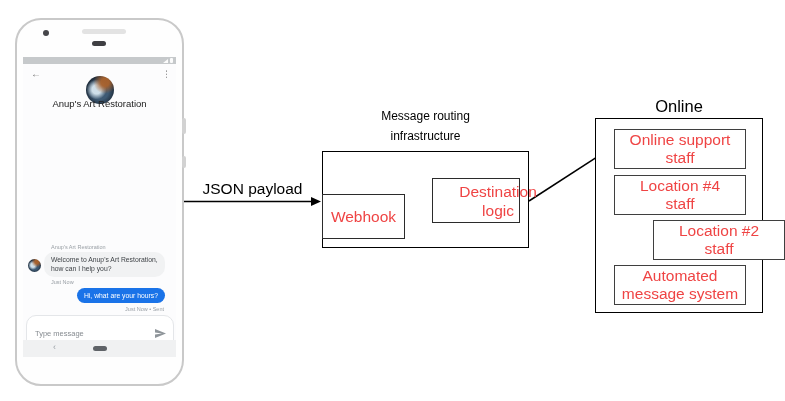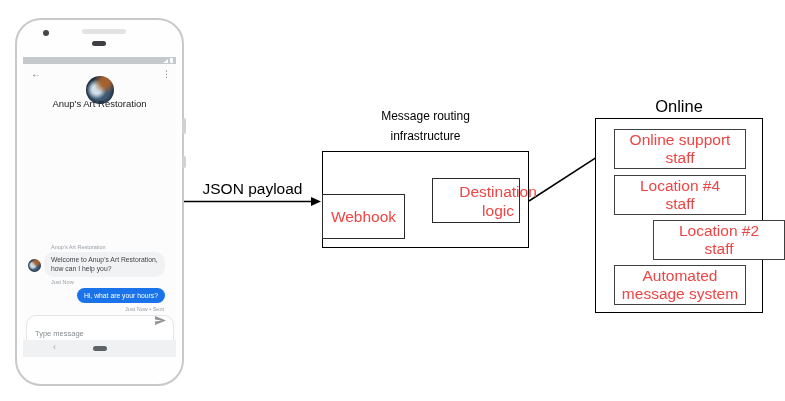--- a/index.html
+++ b/index.html
@@ -50,21 +50,21 @@
   }
   .in-time { position:absolute; left:28px; top:222px; font-size:5.5px; color:#9aa0a6; }
   .out-bubble {
     position:absolute; right:11px; top:231px;
     color:#fff; border-radius:9px; padding:4px 7px; font-size:6.8px; line-height:7px;
   }
   .out-status { position:absolute; right:12px; top:249px; font-size:5.5px; color:#9aa0a6; }
   .composer {
     position:absolute; left:3px; right:2px; top:258px; height:36px;
     background:#fff; border:1px solid #e4e6e9; border-radius:10px; box-sizing:border-box;
-    display:flex; 
+    display:flex; align-items:center;
   }
   .composer input {
     border:none; outline:none; background:transparent; flex:1;
     font-family:"Liberation Sans", sans-serif; font-size:7.5px; color:#555;
     padding:0 0 0 8px; min-width:0;
   }
   .composer input::placeholder { color:#868b90; }
   .send-icon { margin-right:7px; display:block; }
   .nav-bar {
     position:absolute; left:0; right:0; bottom:0; height:17px; background:#f0f1f2;

